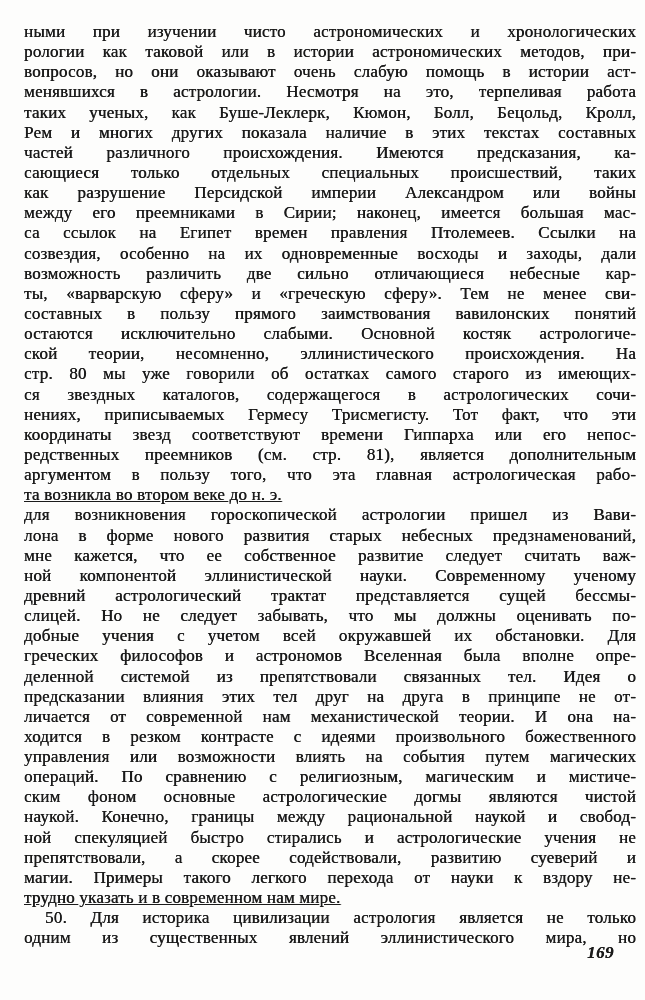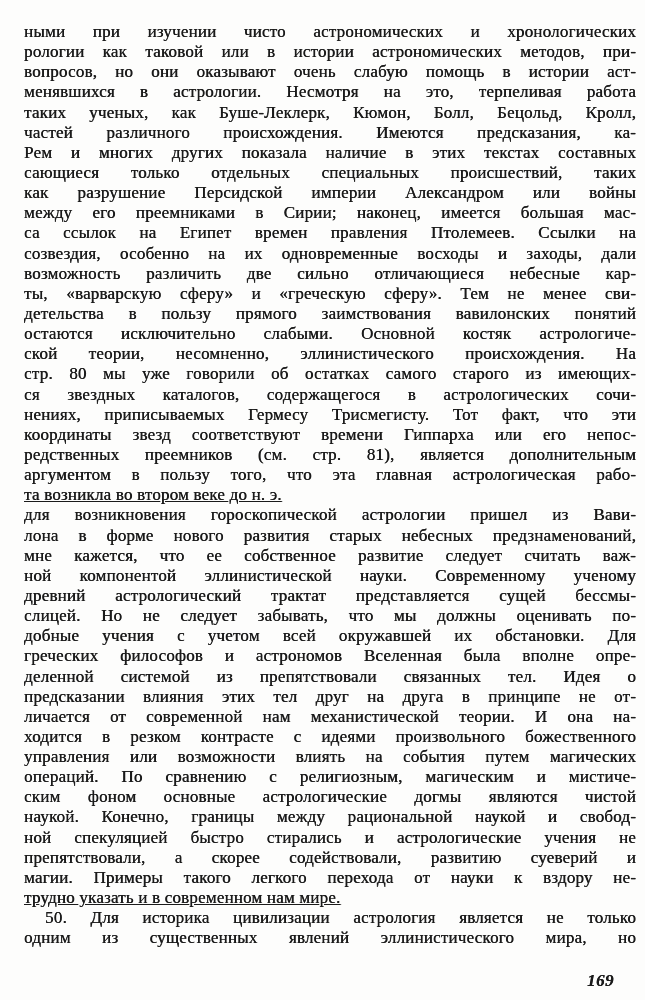--- a/index.html
+++ b/index.html
@@ -36,49 +36,49 @@
   .line.para-end {
     text-align-last: left;
     text-decoration: underline;
   }
   .line.indent {
     text-indent: 21px;
   }
   .page-number {
     position: absolute;
     right: 31px;
-    top: 971px;
+    top: 943px;
     font-size: 17px;
     font-style: italic;
     font-weight: bold;
     color: #1b1b1b;
     letter-spacing: 0.5px;
     text-shadow: 0.3px 0 0 currentColor;
   }
 </style>
 </head>
 <body>
 
 <div class="book-page">
   <div class="text-block">
       <div class="line">ными при изучении чисто астрономических и хронологических</div>
       <div class="line">рологии как таковой или в истории астрономических методов, при-</div>
       <div class="line">вопросов, но они оказывают очень слабую помощь в истории аст-</div>
       <div class="line">менявшихся в астрологии. Несмотря на это, терпеливая работа</div>
       <div class="line">таких ученых, как Буше-Леклерк, Кюмон, Болл, Бецольд, Кролл,</div>
+      <div class="line">Рем и многих других показала наличие в этих текстах составных</div>
       <div class="line">частей различного происхождения. Имеются предсказания, ка-</div>
-      <div class="line">Рем и многих других показала наличие в этих текстах составных</div>
       <div class="line">сающиеся только отдельных специальных происшествий, таких</div>
       <div class="line">как разрушение Персидской империи Александром или войны</div>
       <div class="line">между его преемниками в Сирии; наконец, имеется большая мас-</div>
       <div class="line">са ссылок на Египет времен правления Птолемеев. Ссылки на</div>
       <div class="line">созвездия, особенно на их одновременные восходы и заходы, дали</div>
       <div class="line">возможность различить две сильно отличающиеся небесные кар-</div>
       <div class="line">ты, «варварскую сферу» и «греческую сферу». Тем не менее сви-</div>
-      <div class="line">детельства в пользу прямого заимствования вавилонских понятий</div>
+      <div class="line">составных в пользу прямого заимствования вавилонских понятий</div>
       <div class="line">остаются исключительно слабыми. Основной костяк астрологиче-</div>
       <div class="line">ской теории, несомненно, эллинистического происхождения. На</div>
       <div class="line">стр. 80 мы уже говорили об остатках самого старого из имеющих-</div>
       <div class="line">ся звездных каталогов, содержащегося в астрологических сочи-</div>
       <div class="line">нениях, приписываемых Гермесу Трисмегисту. Тот факт, что эти</div>
       <div class="line">координаты звезд соответствуют времени Гиппарха или его непос-</div>
       <div class="line">редственных преемников (см. стр. 81), является дополнительным</div>
       <div class="line">аргументом в пользу того, что эта главная астрологическая рабо-</div>
       <div class="line para-end">та возникла во втором веке до н. э.</div>
       <div class="line">для возникновения гороскопической астрологии пришел из Вави-</div>

